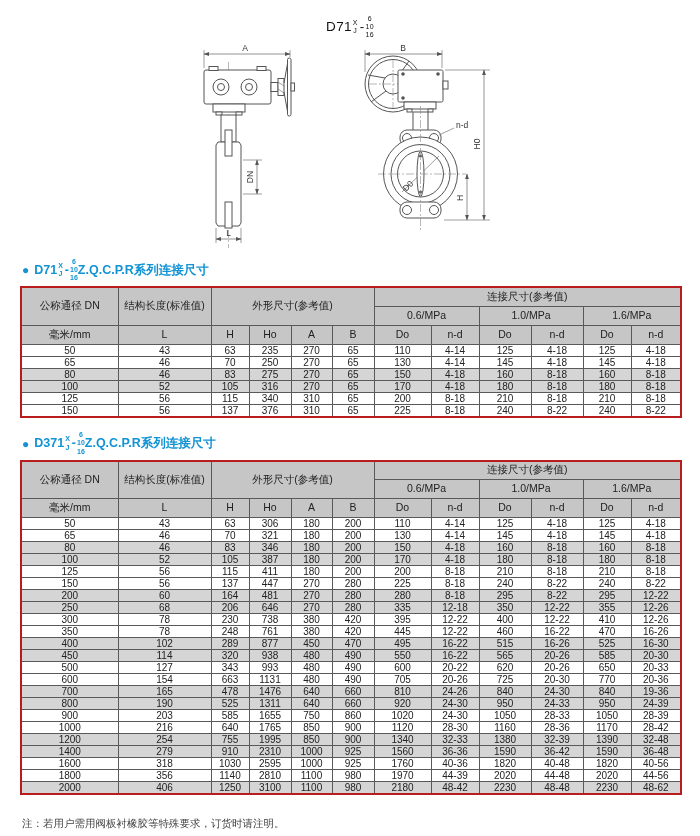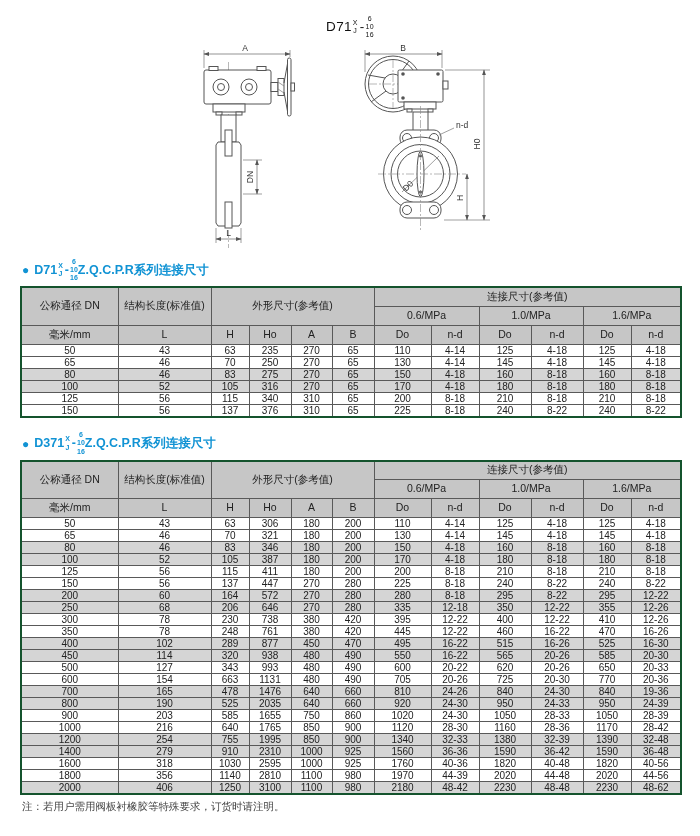--- a/index.html
+++ b/index.html
@@ -38,32 +38,32 @@
   .svgt{font-family:"Liberation Sans",sans-serif;font-size:8.5px;fill:#333;}
   .dot{fill:#555;stroke:none;}
 
   
   .section-header{display:flex;align-items:center;margin:6px 0 6px 2px;height:20px;
     color:var(--accent);font-size:12.5px;font-weight:700;}
   .bullet{font-size:12px;margin-right:5px;line-height:1;}
 
   
   table{border-collapse:collapse;table-layout:fixed;width:660px;
-    border:2px solid #14532d;font-size:10px;color:#222;}
+    border:2px solid #b91c1c;font-size:10px;color:#222;}
   col.c1{width:97px}col.c2{width:93px}col.c3{width:38px}col.c4{width:42px}
   col.c5{width:41px}col.c6{width:42px}col.c7{width:57px}col.c8{width:48px}
   col.c9{width:52px}col.c10{width:52px}col.c11{width:48px}col.c12{width:50px}
   th,td{border:1px solid #595959;text-align:center;vertical-align:middle;
     padding:0;line-height:1.1;font-weight:400;}
   thead th{background:var(--header-bg);height:19px;font-size:10.5px;}
   tbody td{background:#fff;height:12px;}
   tbody tr.shaded td{background:var(--shaded);}
 
   
-  .note{margin-top:5px;font-size:10.5px;color:#444;margin-left:2px;}
+  .note{margin-top:22px;font-size:10.5px;color:#444;margin-left:2px;}
 </style>
 </head>
 <body>
 
 <div class="page">
 
   <div class="title-row">
     <span class="model">
         <span class="mtxt">D71</span>
         <span class="stk sup-sub">
@@ -486,21 +486,21 @@
           <td>8-18</td>
           <td>240</td>
           <td>8-22</td>
           <td>240</td>
           <td>8-22</td>
         </tr>
         <tr class="shaded">
           <td>200</td>
           <td>60</td>
           <td>164</td>
-          <td>572</td>
+          <td>481</td>
           <td>270</td>
           <td>280</td>
           <td>280</td>
           <td>8-18</td>
           <td>295</td>
           <td>8-22</td>
           <td>295</td>
           <td>12-22</td>
         </tr>
         <tr class="shaded">
@@ -612,21 +612,21 @@
           <td>24-26</td>
           <td>840</td>
           <td>24-30</td>
           <td>840</td>
           <td>19-36</td>
         </tr>
         <tr class="shaded">
           <td>800</td>
           <td>190</td>
           <td>525</td>
-          <td>2035</td>
+          <td>1311</td>
           <td>640</td>
           <td>660</td>
           <td>920</td>
           <td>24-30</td>
           <td>950</td>
           <td>24-33</td>
           <td>950</td>
           <td>24-39</td>
         </tr>
         <tr>

